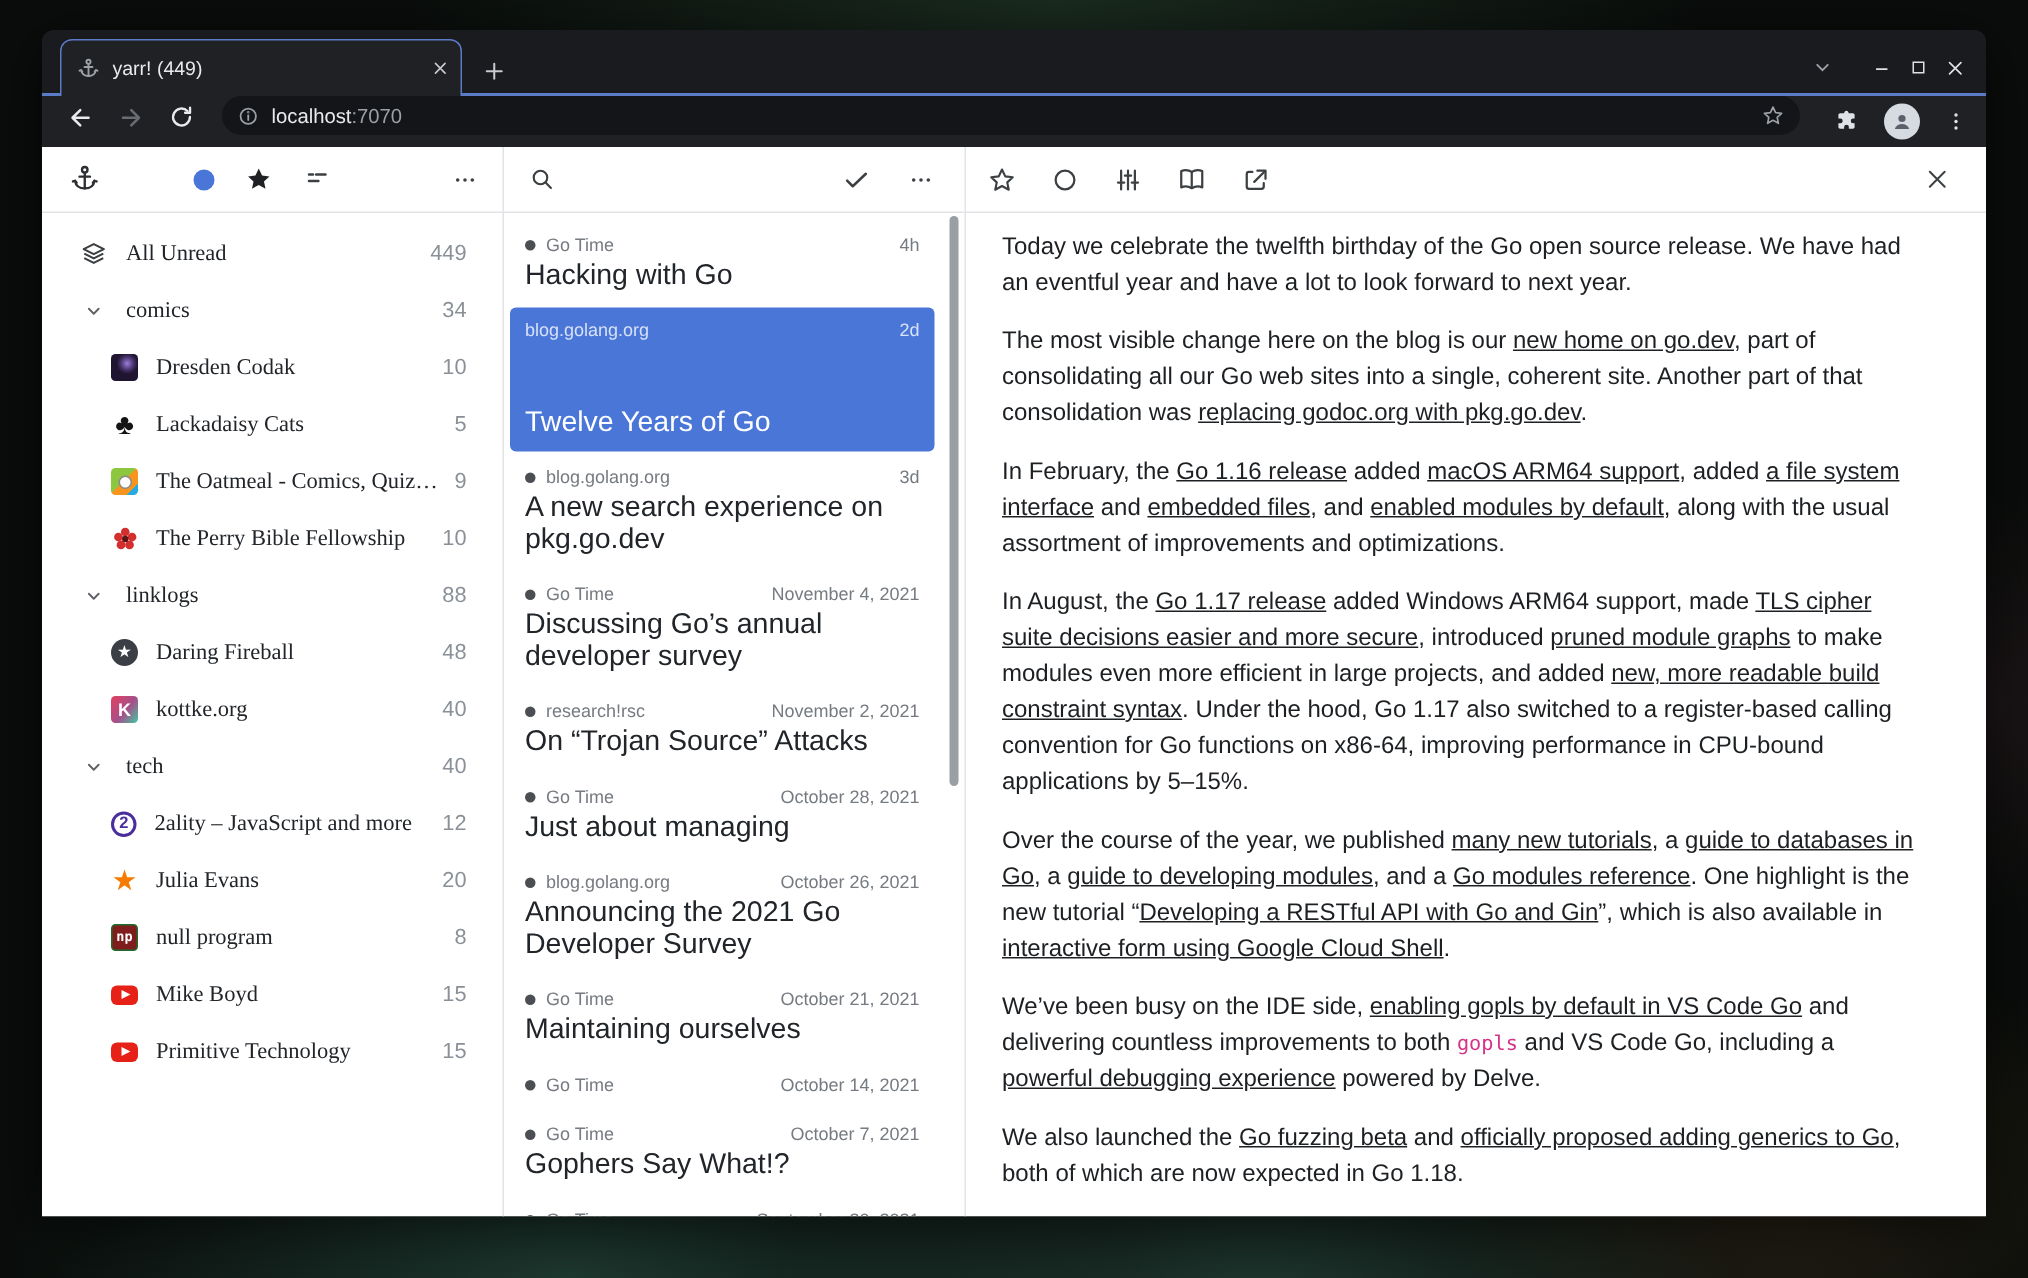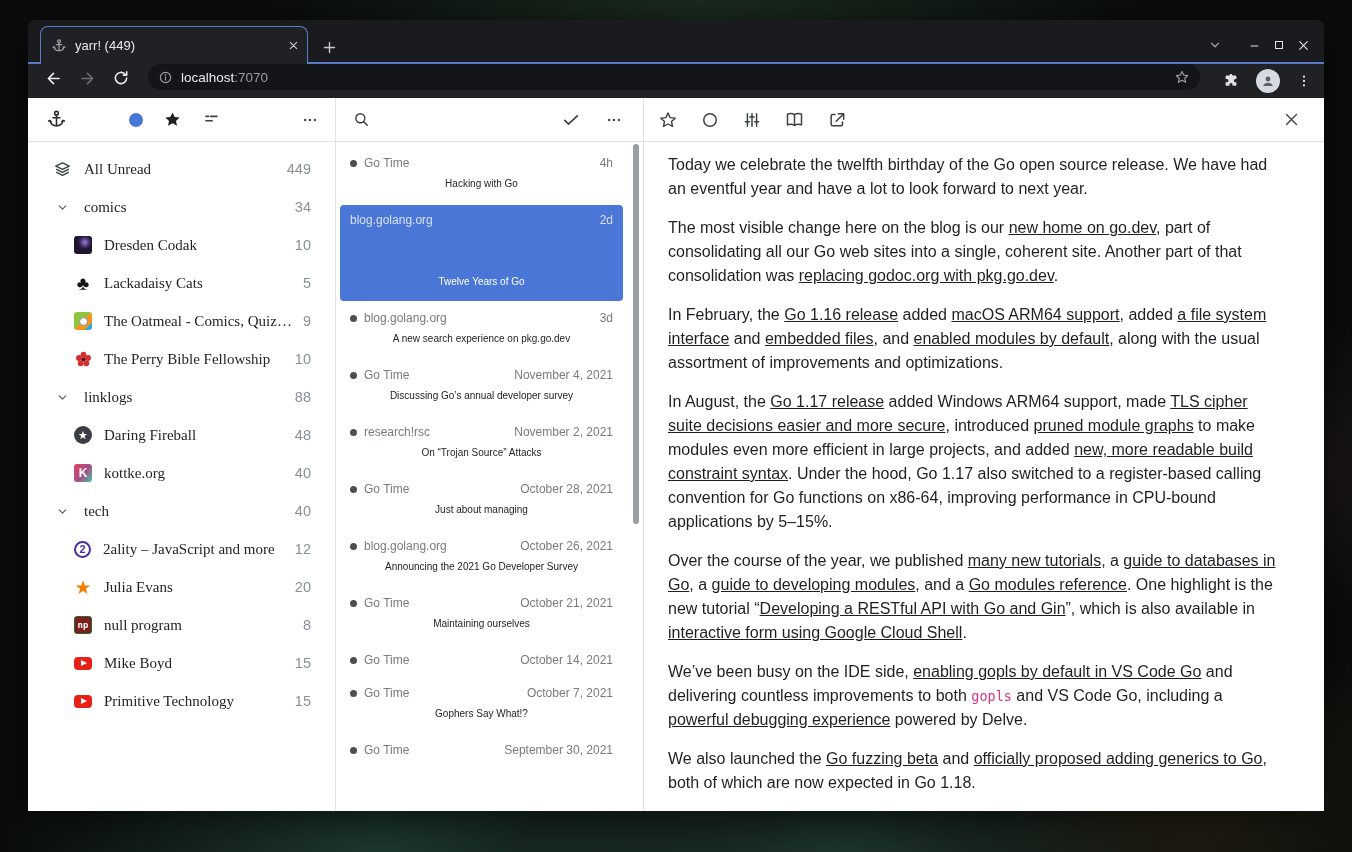--- a/index.html
+++ b/index.html
@@ -88,21 +88,21 @@
   .fav.yt { background:#e62117; border-radius:4px; width:18px; height:13px; }
   .fav.yt i { width:0; height:0; border-left:6px solid #fff; border-top:3.5px solid transparent; border-bottom:3.5px solid transparent; margin-left:1px; }
 
   
   .list-scroll { padding-top:6px; position:relative; }
   .aitem { margin:0 20px 2px 4px; padding:8px 10px 9px; border-radius:4px; }
   .ameta { display:flex; align-items:center; font-size:12px; color:#767b81; }
   .adot { width:7px; height:7px; border-radius:50%; background:#4b4f54; margin-right:7px; flex:none; }
   .afeed { flex:1; white-space:nowrap; overflow:hidden; text-overflow:ellipsis; }
   .adate { margin-left:12px; white-space:nowrap; }
-  .atitle { margin-top:3px; font-size:10px; line-height:21px; color:#212529;text-align:center; }
+  .atitle { margin-top:3px; font-size:19px; line-height:21px; color:#212529; }
   .aitem.sel { background:#4a76d8; }
   .aitem.sel .ameta, .aitem.sel .adate { color:rgba(255,255,255,.78); }
   .aitem.sel .atitle { color:#fff;margin-top:44px; }
   .vscroll { position:absolute; right:4px; top:2px; width:6px; height:380px; border-radius:3px; background:#9a9fa4; }
 
   
   .content-body { padding:11px 46px 0 24px; }
   .apara { font-size:16px; line-height:24px; color:#1d2023; margin-bottom:15px; }
   .alink { color:#1d2023; text-decoration:underline; }
   .acode { font-family:"DejaVu Sans Mono", monospace; font-size:13.5px; color:#d63384; }

